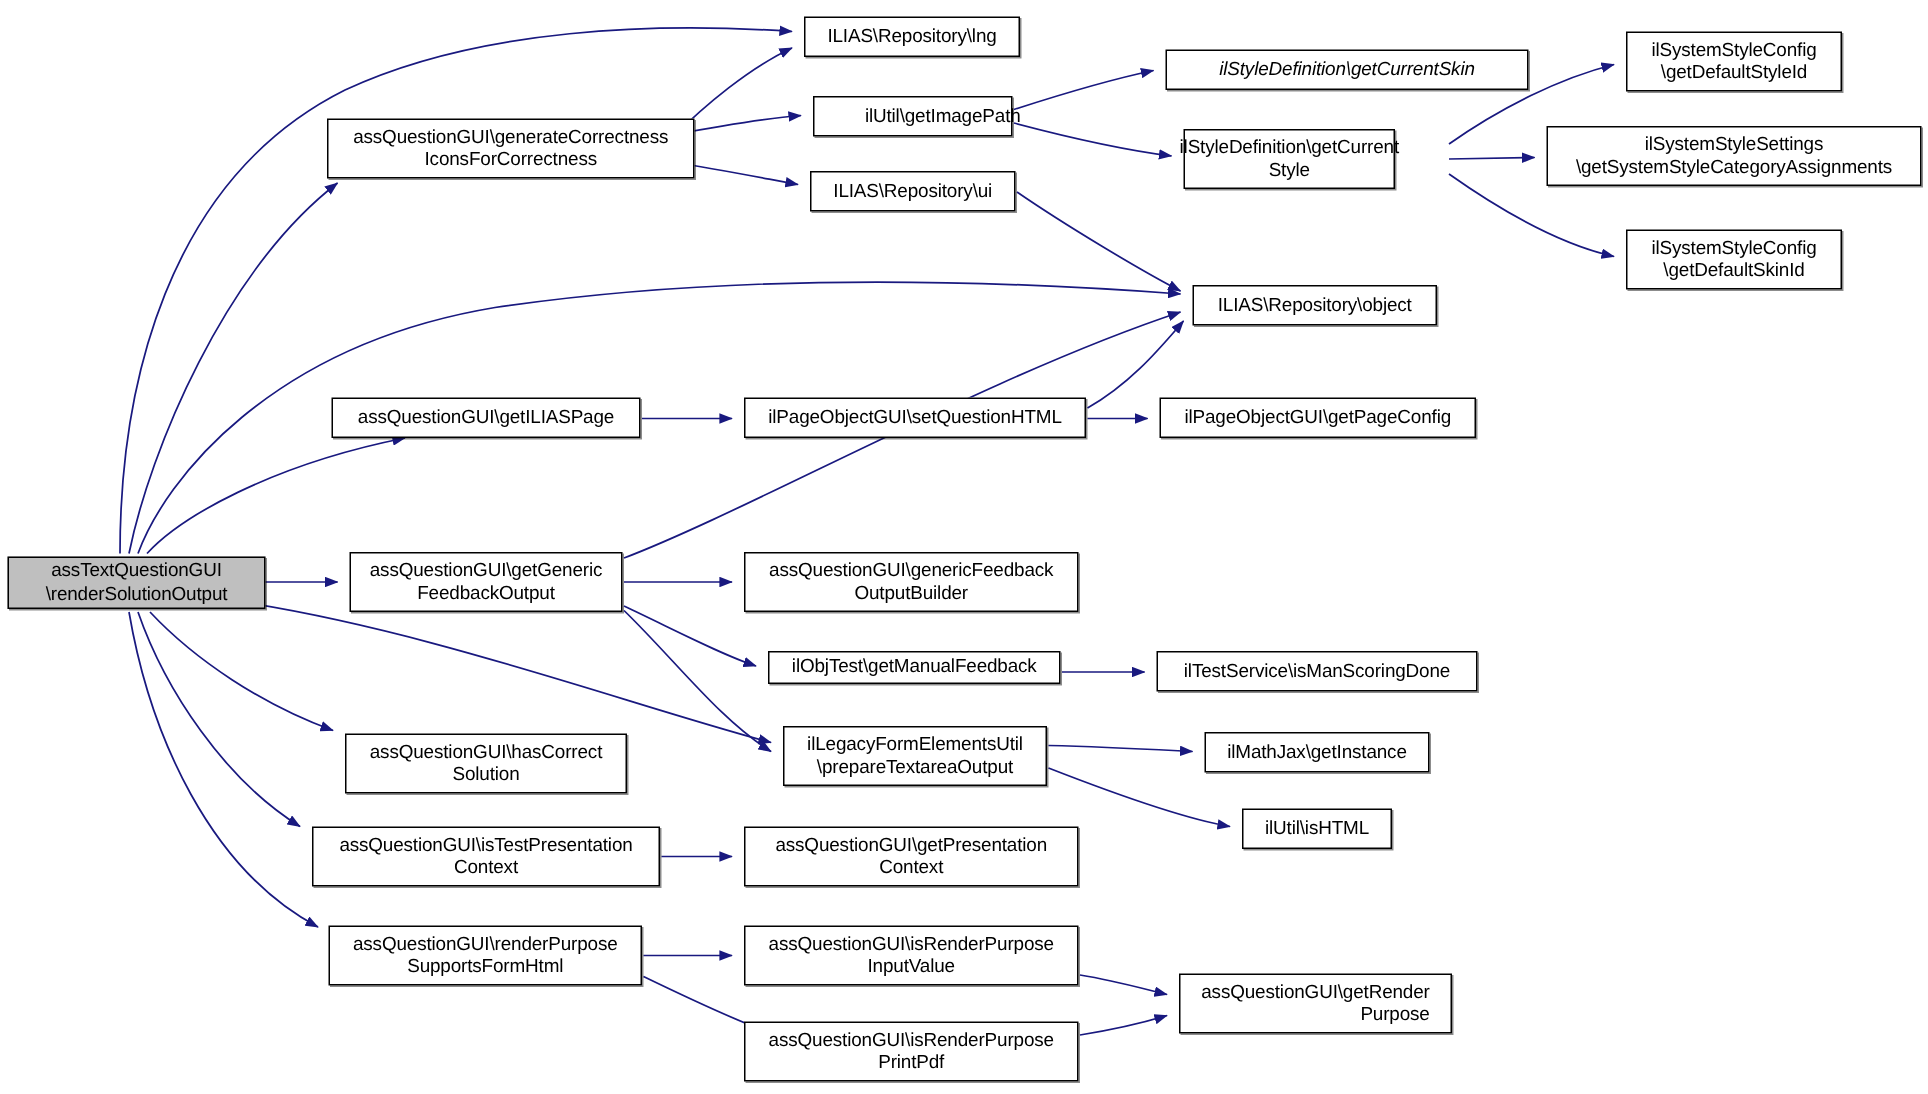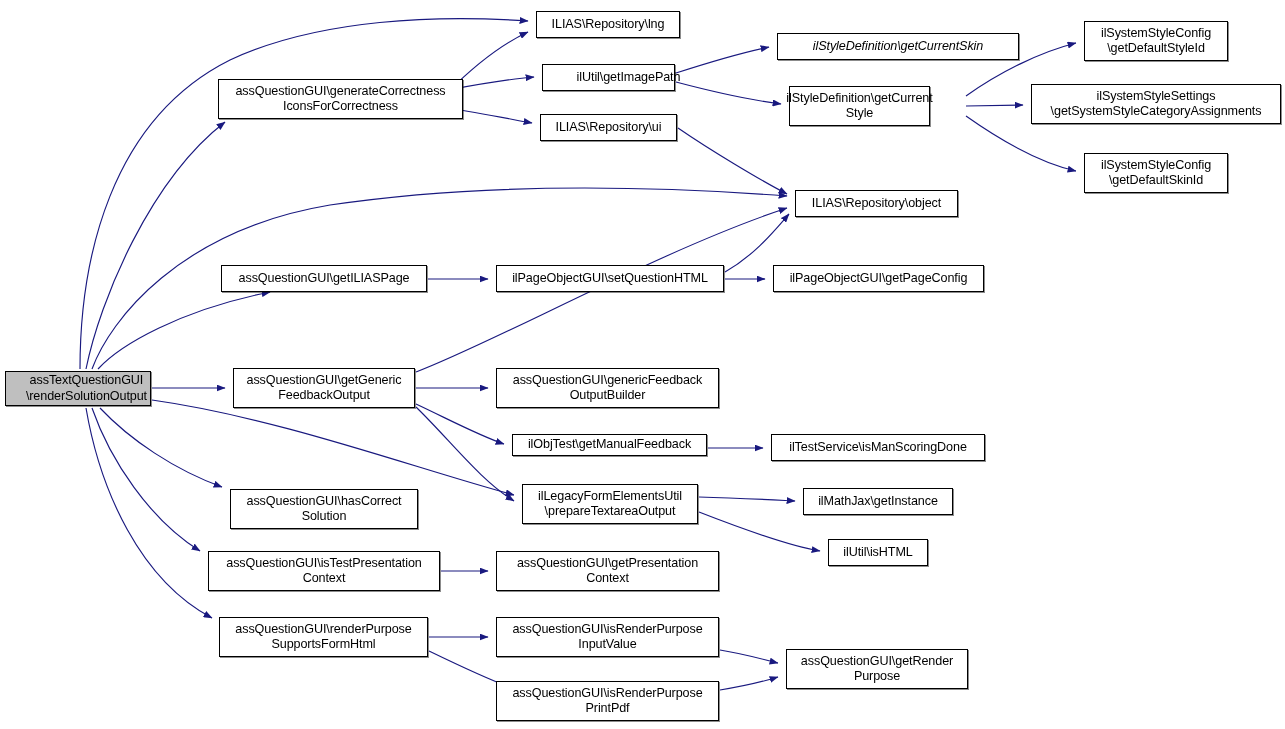--- a/index.html
+++ b/index.html
@@ -69,21 +69,21 @@
         <path d="M 699,497 C 740,498 775,500 795,501"></path>
         <path d="M 699,512 C 740,528 790,546 820,551"></path>
         <path d="M 441,571 L 488,571"></path>
         <path d="M 429,637 L 488,637"></path>
         <path d="M 429,651 C 460,666 490,680 512,688"></path>
         <path d="M 720,650 C 745,654 765,660 778,663"></path>
         <path d="M 720,690 C 745,686 765,681 778,677"></path>
       </g>
   </svg>
   <div id="nodes">
-      <div class="node root" style="left: 5px; top: 371px; width: 146px; height: 35px; justify-content: flex-end;"><span>assTextQuestionGUI
+      <div class="node root" style="left: 5px; top: 371px; width: 172px; height: 35px;"><span>assTextQuestionGUI
 \renderSolutionOutput</span></div>
       <div class="node" style="left: 202px; top: 79px; width: 245px; height: 40px; margin-left: 16px;"><span>assQuestionGUI\generateCorrectness
 IconsForCorrectness</span></div>
       <div class="node" style="left: 536px; top: 11px; width: 144px; height: 27px;"><span>ILIAS\Repository\lng</span></div>
       <div class="node" style="left: 542px; top: 64px; width: 133px; height: 27px; padding-left: 40px;"><span>ilUtil\getImagePath</span></div>
       <div class="node" style="left: 540px; top: 114px; width: 137px; height: 27px;"><span>ILIAS\Repository\ui</span></div>
       <div class="node" style="left: 777px; top: 33px; width: 242px; height: 27px; font-style: italic;"><span>ilStyleDefinition\getCurrentSkin</span></div>
       <div class="node" style="left: 789px; top: 86px; width: 141px; height: 40px;"><span>ilStyleDefinition\getCurrent
 Style</span></div>
       <div class="node" style="left: 1084px; top: 21px; width: 144px; height: 40px;"><span>ilSystemStyleConfig
@@ -111,16 +111,16 @@
       <div class="node" style="left: 208px; top: 551px; width: 232px; height: 40px;"><span>assQuestionGUI\isTestPresentation
 Context</span></div>
       <div class="node" style="left: 496px; top: 551px; width: 223px; height: 40px;"><span>assQuestionGUI\getPresentation
 Context</span></div>
       <div class="node" style="left: 219px; top: 617px; width: 209px; height: 40px;"><span>assQuestionGUI\renderPurpose
 SupportsFormHtml</span></div>
       <div class="node" style="left: 496px; top: 617px; width: 223px; height: 40px;"><span>assQuestionGUI\isRenderPurpose
 InputValue</span></div>
       <div class="node" style="left: 496px; top: 681px; width: 223px; height: 40px;"><span>assQuestionGUI\isRenderPurpose
 PrintPdf</span></div>
-      <div class="node" style="left: 786px; top: 649px; width: 182px; height: 40px;"><span>assQuestionGUI\getRender
+      <div class="node" style="left: 786px; top: 649px; width: 182px; height: 40px; text-align: right;"><span>assQuestionGUI\getRender
 Purpose</span></div>
     </div>
 </div>
 
 </body></html>

